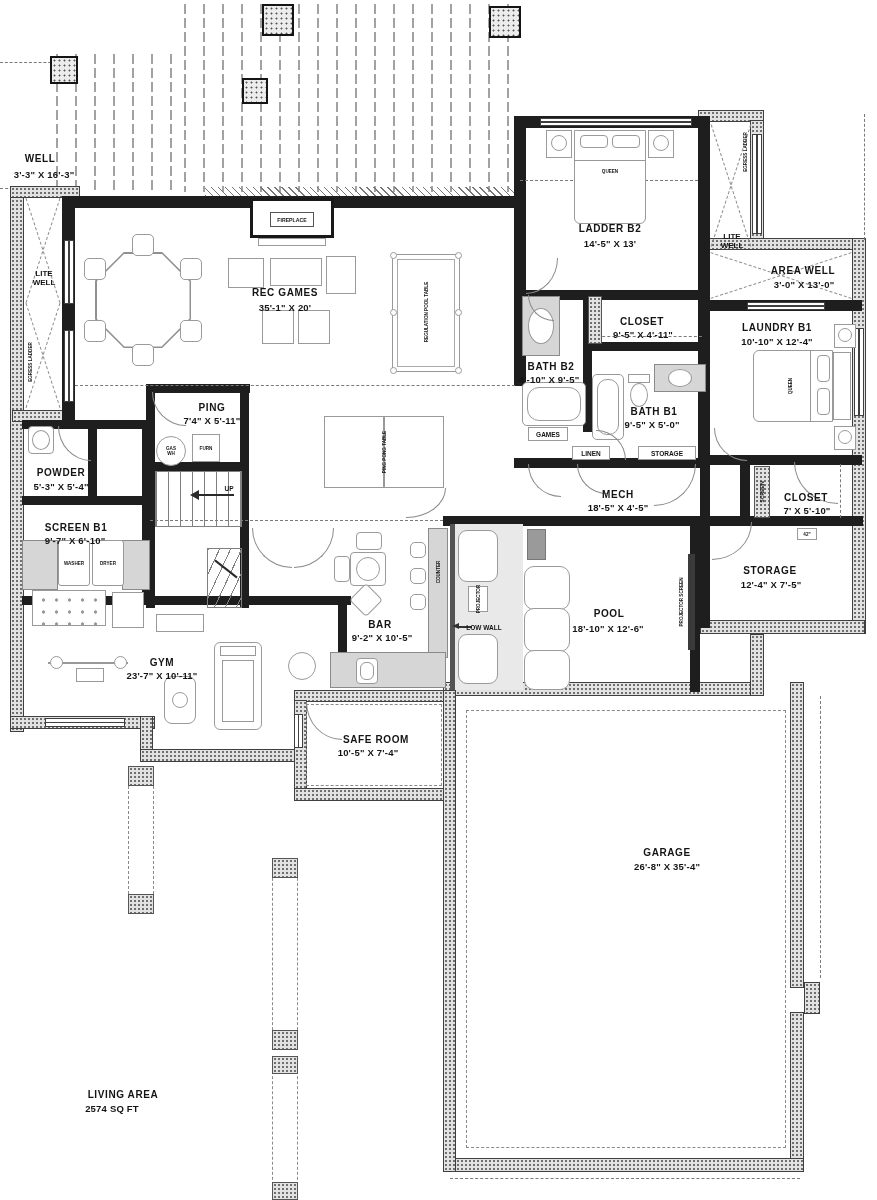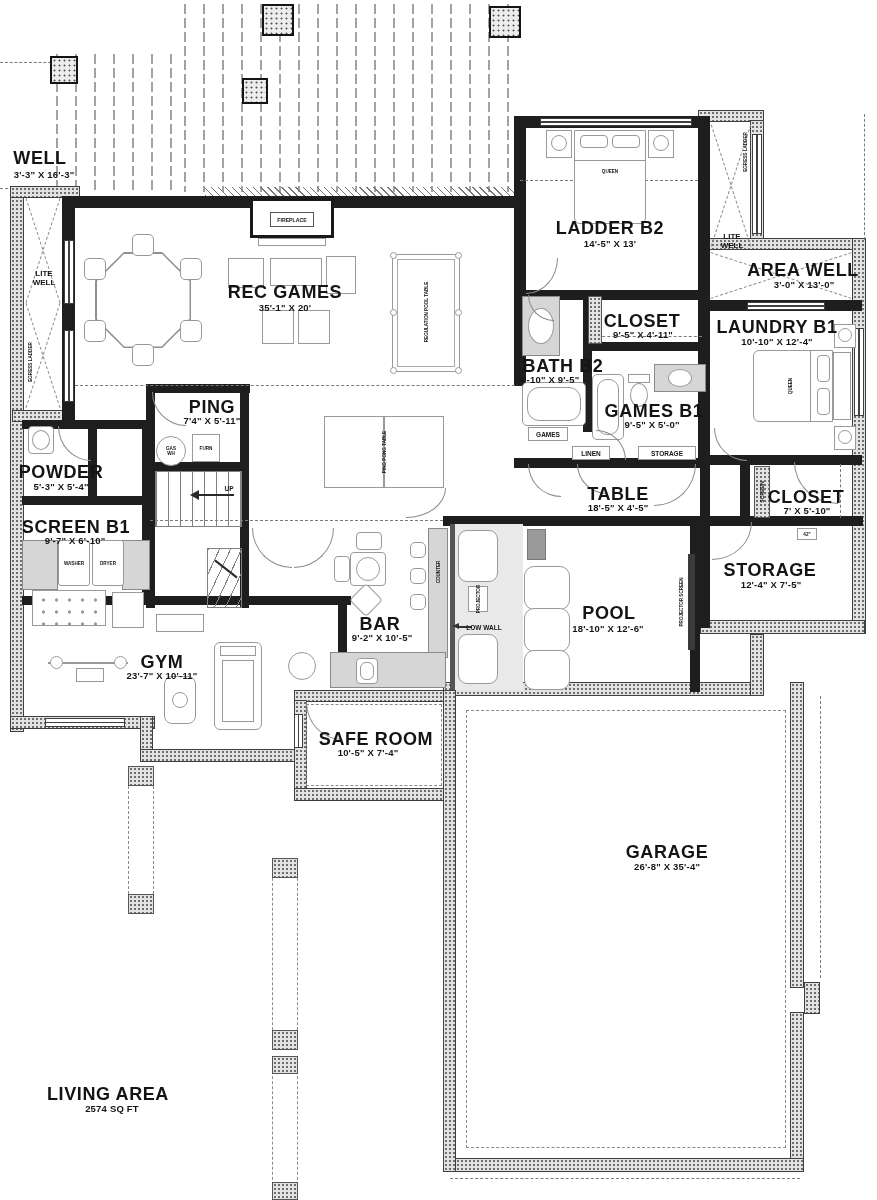--- a/index.html
+++ b/index.html
@@ -15,21 +15,21 @@
   .strip{position:absolute;border:1px dashed #8a8a8a;box-sizing:border-box}
   .dash{position:absolute;border-top:1.2px dashed #7a7a7a}
   .dashv{position:absolute;border-left:1.2px dashed #7a7a7a}
   .arc{position:absolute;box-sizing:border-box}
   .stair{position:absolute;border:1px solid #808080;background:repeating-linear-gradient(to right,#808080 0 1px,transparent 1px 12px)}
   .stair2{position:absolute;border:1px solid #808080;background:repeating-linear-gradient(115deg,#808080 0 1px,transparent 1px 10px)}
   .win{position:absolute;box-sizing:border-box;border:1px solid #3f3f3f}
   .winh{background:linear-gradient(to bottom,#fff 0 38%,#3f3f3f 38% 62%,#fff 62%)}
   .winv{background:linear-gradient(to right,#fff 0 38%,#3f3f3f 38% 62%,#fff 62%)}
   .lb{position:absolute;transform:translate(-50%,-50%);color:#141414;white-space:nowrap;text-align:center;font-weight:bold}
-  .s13{font-size:18px;letter-spacing:.6px}
+  .s13{font-size:10px;letter-spacing:.6px}
   .s10{font-size:9.5px;letter-spacing:.2px}
   .s8{font-size:8px;white-space:normal;width:38px;line-height:1.15}
   .s6{font-size:6.5px}
   .s5{font-size:5.2px}
   .s4{font-size:4.6px}
   .r{transform:translate(-50%,-50%) rotate(-90deg)}
   .oct{position:absolute;clip-path:polygon(30% 0,70% 0,100% 30%,100% 70%,70% 100%,30% 100%,0 70%,0 30%)}
   .ticks{position:absolute;background:repeating-linear-gradient(45deg,#777 0 1px,transparent 1px 5px)}
   .xl{position:absolute;border-top:1.1px dashed #8d8d8d}
 </style>
@@ -302,25 +302,25 @@
   <div class="lb s13" style="left:610px;top:228px">LADDER B2</div>
   <div class="lb s10" style="left:610px;top:243px">14'-5" X 13'</div>
   <div class="lb s8" style="left:732px;top:241px">LITE WELL</div>
   <div class="lb s4 r" style="left:745px;top:152px">EGRESS LADDER</div>
   <div class="lb s13" style="left:803px;top:270px">AREA WELL</div>
   <div class="lb s10" style="left:804px;top:284px">3'-0" X 13'-0"</div>
   <div class="lb s13" style="left:777px;top:327px">LAUNDRY B1</div>
   <div class="lb s10" style="left:777px;top:341px">10'-10" X 12'-4"</div>
   <div class="lb s13" style="left:642px;top:321px">CLOSET</div>
   <div class="lb s10" style="left:643px;top:334px">9'-5" X 4'-11"</div>
-  <div class="lb s13" style="left:563px;top:366px">BATH B2</div>
+  <div class="lb s13" style="left:551px;top:366px">BATH B2</div>
   <div class="lb s10" style="left:549px;top:379px">4'-10" X 9'-5"</div>
-  <div class="lb s13" style="left:654px;top:411px">GAMES B1</div>
+  <div class="lb s13" style="left:654px;top:411px">BATH B1</div>
   <div class="lb s10" style="left:652px;top:424px">9'-5" X 5'-0"</div>
-  <div class="lb s13" style="left:618px;top:494px">TABLE</div>
+  <div class="lb s13" style="left:618px;top:494px">MECH</div>
   <div class="lb s10" style="left:618px;top:507px">18'-5" X 4'-5"</div>
   <div class="lb s13" style="left:806px;top:497px">CLOSET</div>
   <div class="lb s10" style="left:807px;top:510px">7' X 5'-10"</div>
   <div class="lb s13" style="left:770px;top:570px">STORAGE</div>
   <div class="lb s10" style="left:771px;top:584px">12'-4" X 7'-5"</div>
   <div class="lb s13" style="left:212px;top:407px">PING</div>
   <div class="lb s10" style="left:212px;top:420px">7'4" X 5'-11"</div>
   <div class="lb s13" style="left:61px;top:472px">POWDER</div>
   <div class="lb s10" style="left:61px;top:486px">5'-3" X 5'-4"</div>
   <div class="lb s13" style="left:76px;top:527px">SCREEN B1</div>
@@ -328,16 +328,16 @@
   <div class="lb s13" style="left:162px;top:662px">GYM</div>
   <div class="lb s10" style="left:162px;top:675px">23'-7" X 10'-11"</div>
   <div class="lb s13" style="left:380px;top:624px">BAR</div>
   <div class="lb s10" style="left:382px;top:637px">9'-2" X 10'-5"</div>
   <div class="lb s13" style="left:609px;top:613px">POOL</div>
   <div class="lb s10" style="left:608px;top:628px">18'-10" X 12'-6"</div>
   <div class="lb s13" style="left:376px;top:739px">SAFE ROOM</div>
   <div class="lb s10" style="left:368px;top:752px">10'-5" X 7'-4"</div>
   <div class="lb s13" style="left:667px;top:852px">GARAGE</div>
   <div class="lb s10" style="left:667px;top:866px">26'-8" X 35'-4"</div>
-  <div class="lb s13" style="left:108px;top:1094px">LIVING AREA</div>
+  <div class="lb s13" style="left:123px;top:1094px">LIVING AREA</div>
   <div class="lb s10" style="left:112px;top:1108px">2574 SQ FT</div>
 
 </div>
 
 </body></html>

